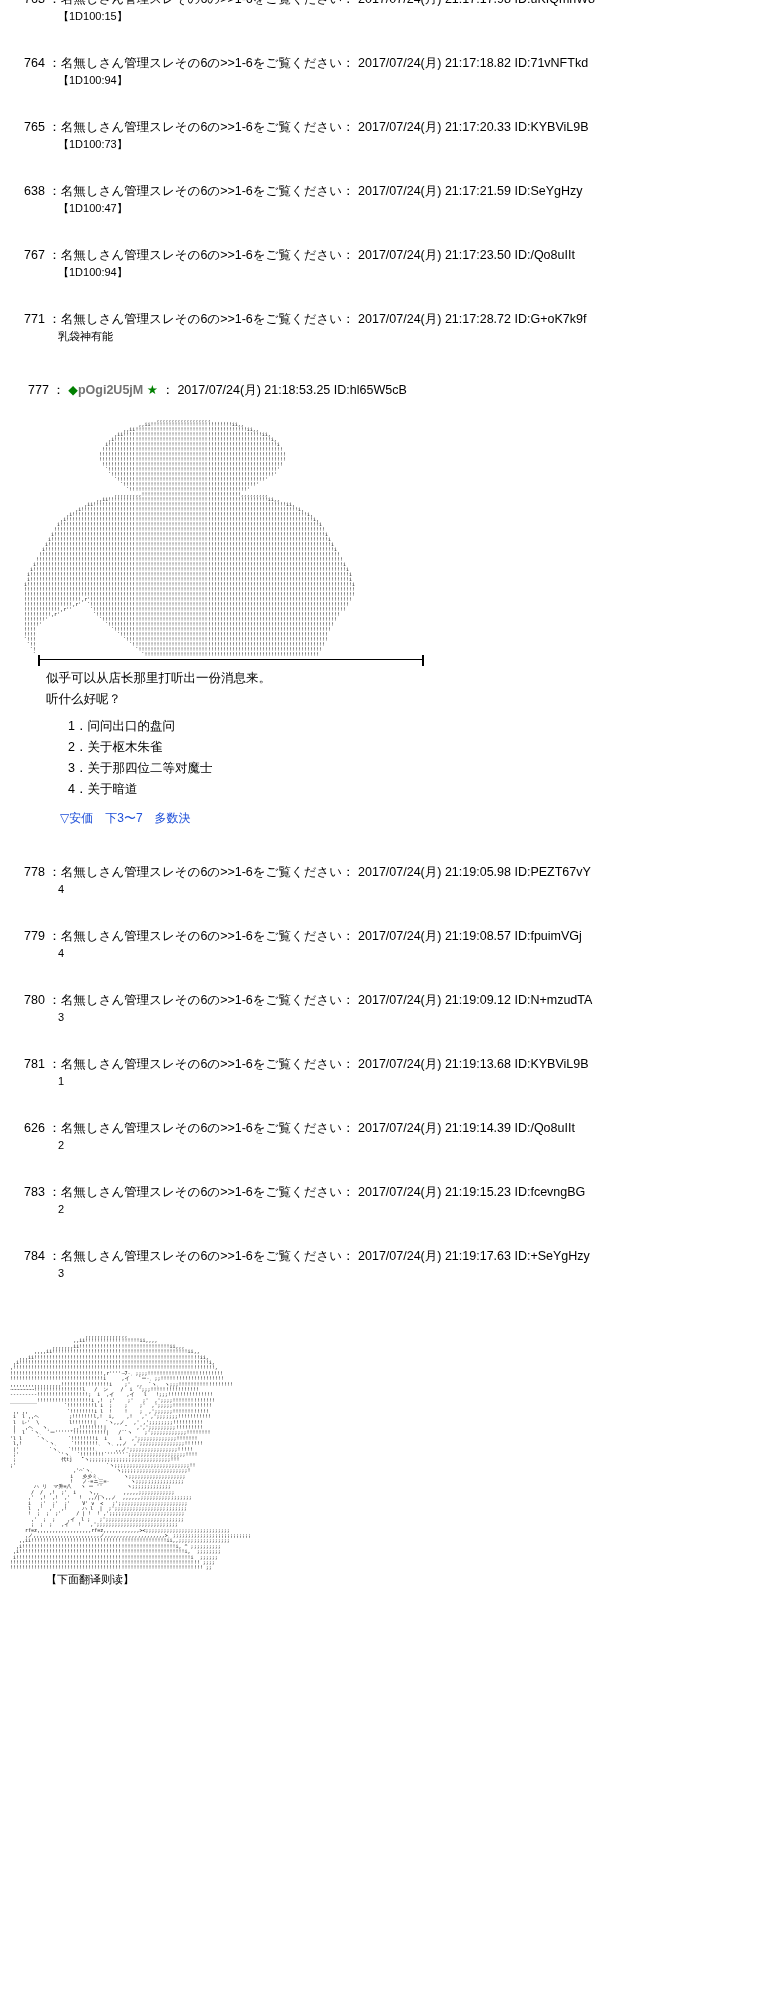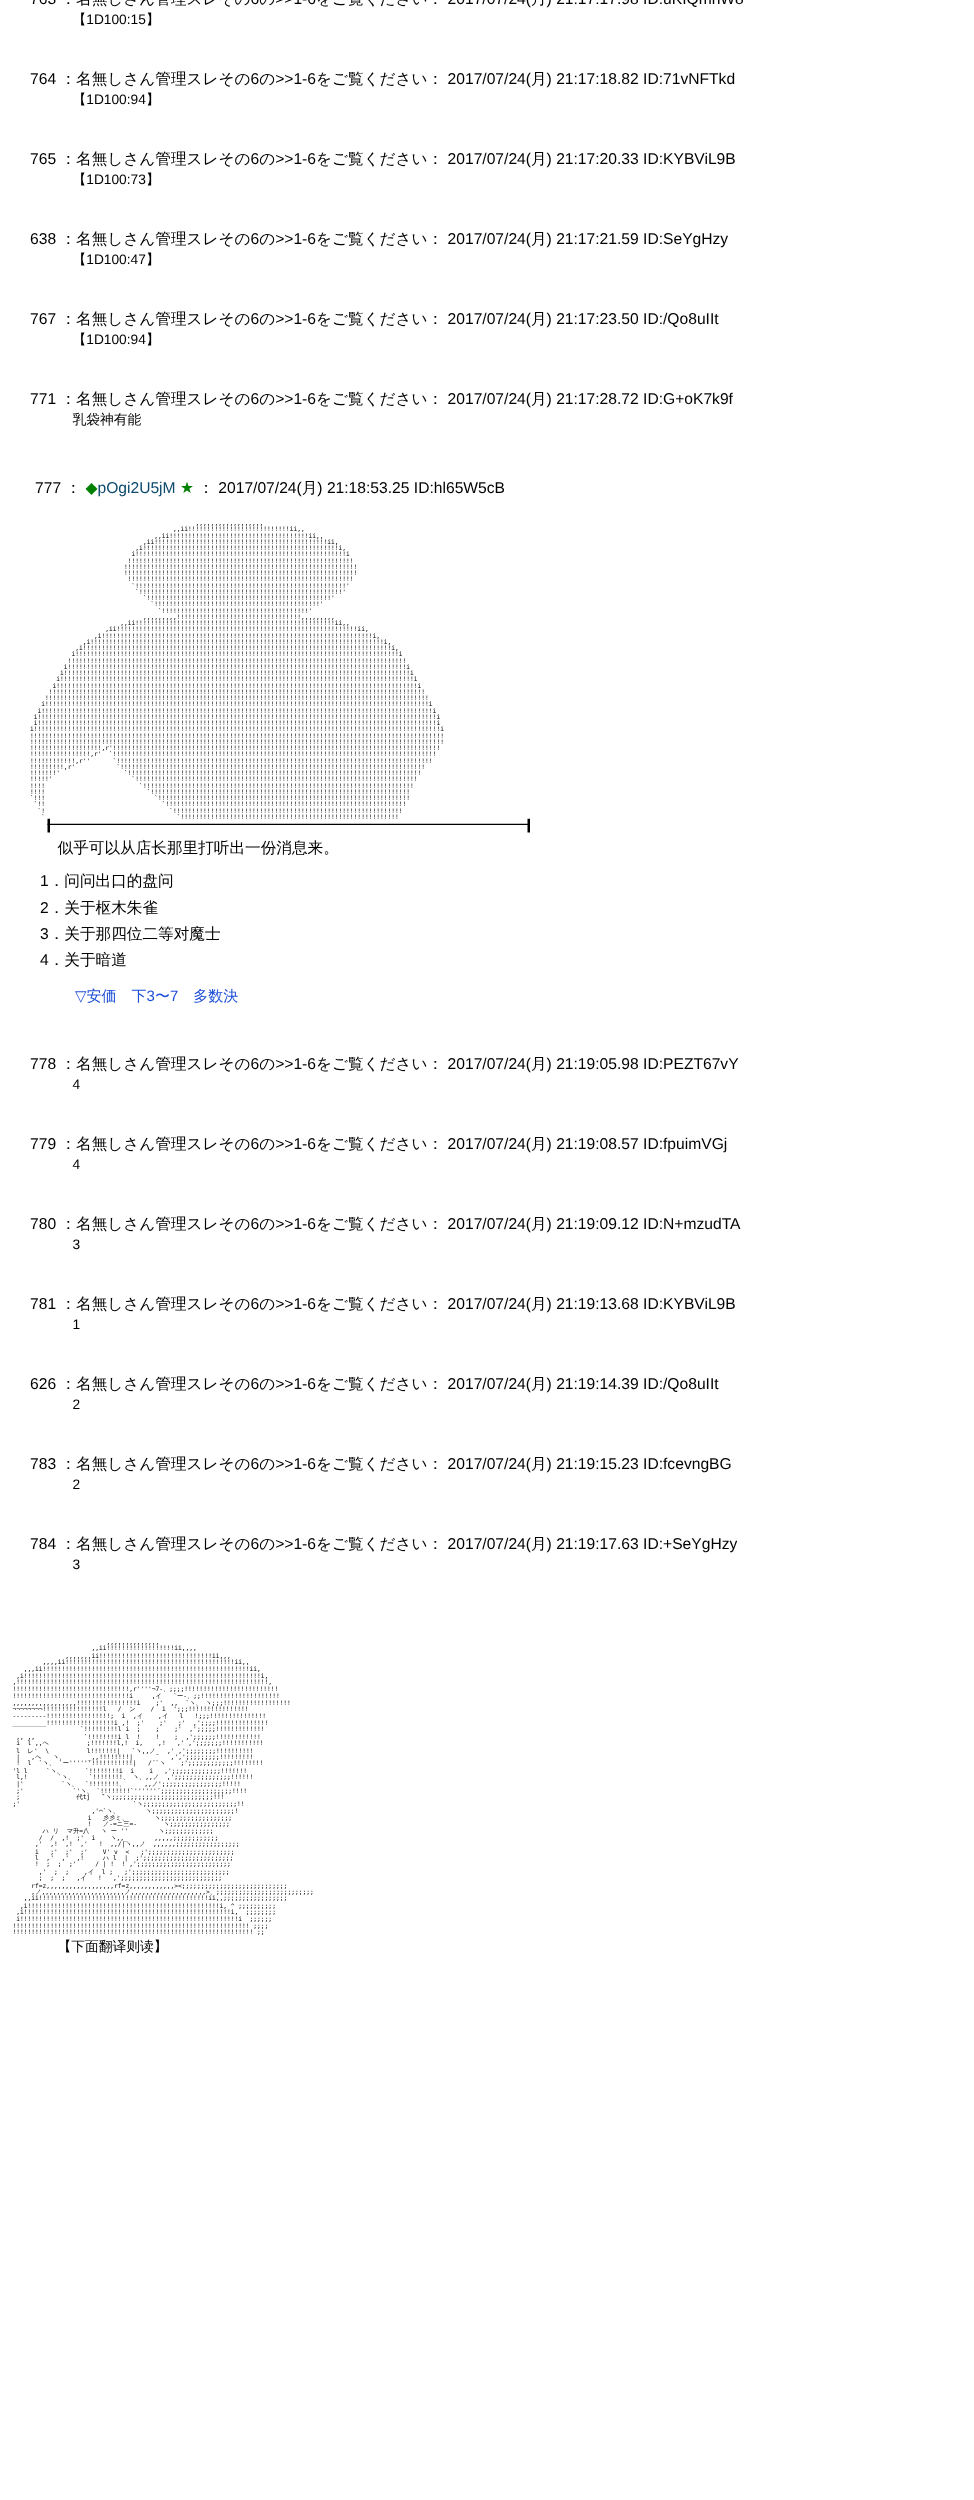--- a/index.html
+++ b/index.html
@@ -33,21 +33,21 @@
   }
   .spacer-lg{height:30px;}
 
   
   .trip-head{
     font-size:12.5px;
     line-height:17px;
     padding-left:28px;
     white-space:nowrap;
   }
-  .trip-name{color:#0c4a6e;font-weight:normal;}
+  .trip-name{color:#737373;font-weight:bold;}
   .trip-glyph{color:#008000;}
   .trip-star{color:#008000;}
 
   
   .aa{
     font-family:"DejaVu Sans Mono","Liberation Mono",monospace;
     white-space:pre;
     color:#000;
     letter-spacing:0;
   }
@@ -78,21 +78,21 @@
   .cn-body{
     font-size:12.5px;
     line-height:21px;
     padding-left:46px;
     color:#000;
     white-space:pre-wrap;
   }
   .cn-list{
     font-size:12.5px;
     line-height:21px;
-    padding-left:32px;
+    padding-left:68px;
     color:#000;
     white-space:pre-wrap;
   }
   .cn-vote{
     font-size:12px;
     line-height:21px;
     padding-left:60px;
     color:#1d4ed8;
   }
   .bottom-text{
@@ -238,20 +238,21 @@
 !!!!                           `!!!!!!!!!!!!!!!!!!!!!!!!!!!!!!!!!!!!!!!!!!!!!!!!!!!!!!!!!!!!!!!!!!!!!
 `!!!                             `!!!!!!!!!!!!!!!!!!!!!!!!!!!!!!!!!!!!!!!!!!!!!!!!!!!!!!!!!!!!!!!!!!!
  `!!                               `!!!!!!!!!!!!!!!!!!!!!!!!!!!!!!!!!!!!!!!!!!!!!!!!!!!!!!!!!!!!!!!!
   `!                                 `!!!!!!!!!!!!!!!!!!!!!!!!!!!!!!!!!!!!!!!!!!!!!!!!!!!!!!!!!!!!!
    `                                   `!!!!!!!!!!!!!!!!!!!!!!!!!!!!!!!!!!!!!!!!!!!!!!!!!!!!!!!!!!</div>
     <div class="hr-line"></div>
 
     <div style="height:8px"></div>
 
     <div class="cn-body">似乎可以从店长那里打听出一份消息来。</div>
+    <div class="cn-body">听什么好呢？</div>
 
     <div style="height:6px"></div>
 
     <div class="cn-list">1．问问出口的盘问</div>
     <div class="cn-list">2．关于枢木朱雀</div>
     <div class="cn-list">3．关于那四位二等对魔士</div>
     <div class="cn-list">4．关于暗道</div>
 
     <div style="height:8px"></div>
 

